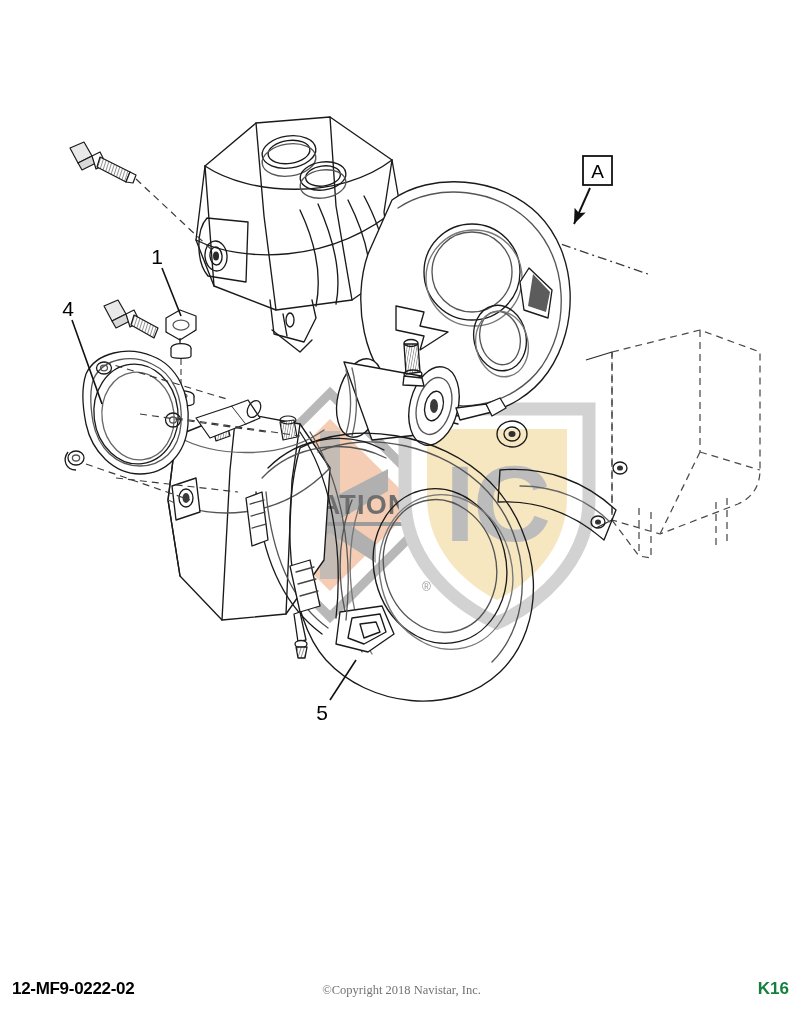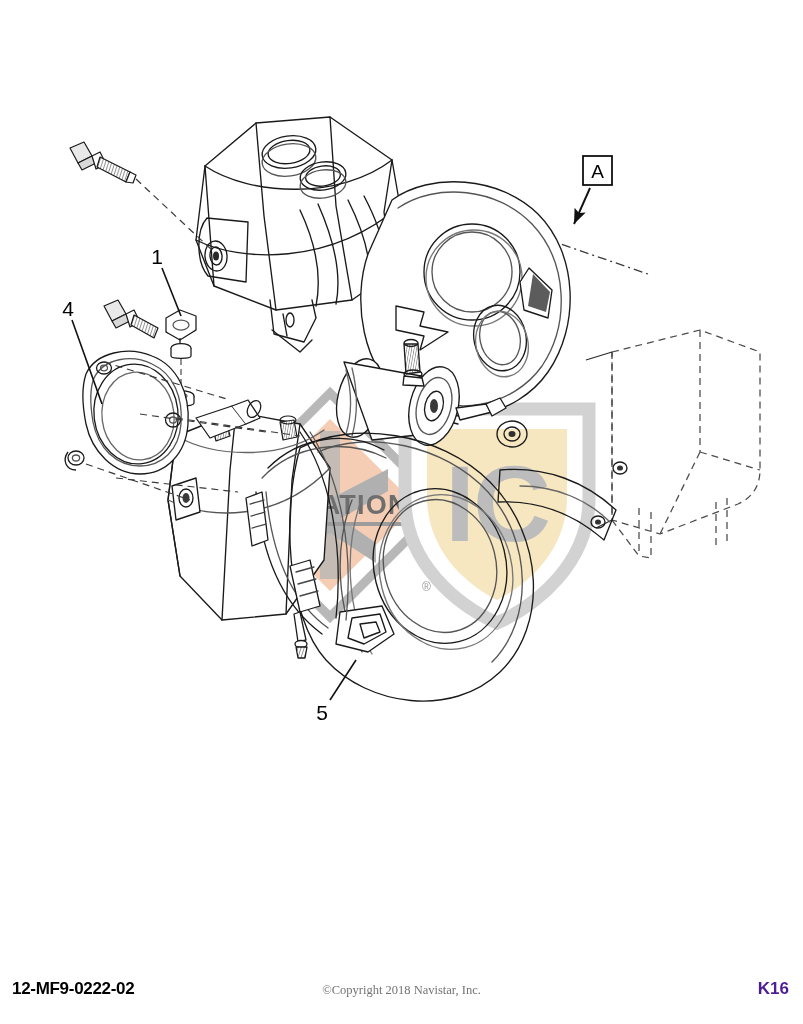--- a/index.html
+++ b/index.html
@@ -70,21 +70,21 @@
     color: #737373;
     white-space: nowrap;
   }
   .footer-page {
     position: absolute;
     right: 14px;
     top: 4px;
     font-family: "Liberation Sans", sans-serif;
     font-size: 17px;
     font-weight: bold;
-    color: #4c1d95;
+    color: #15803d;
     white-space: nowrap;
   }
 
   
   .callout-text {
     font-family: "Liberation Sans", sans-serif;
     font-size: 21px;
     fill: #000;
   }
   .zone-text {

